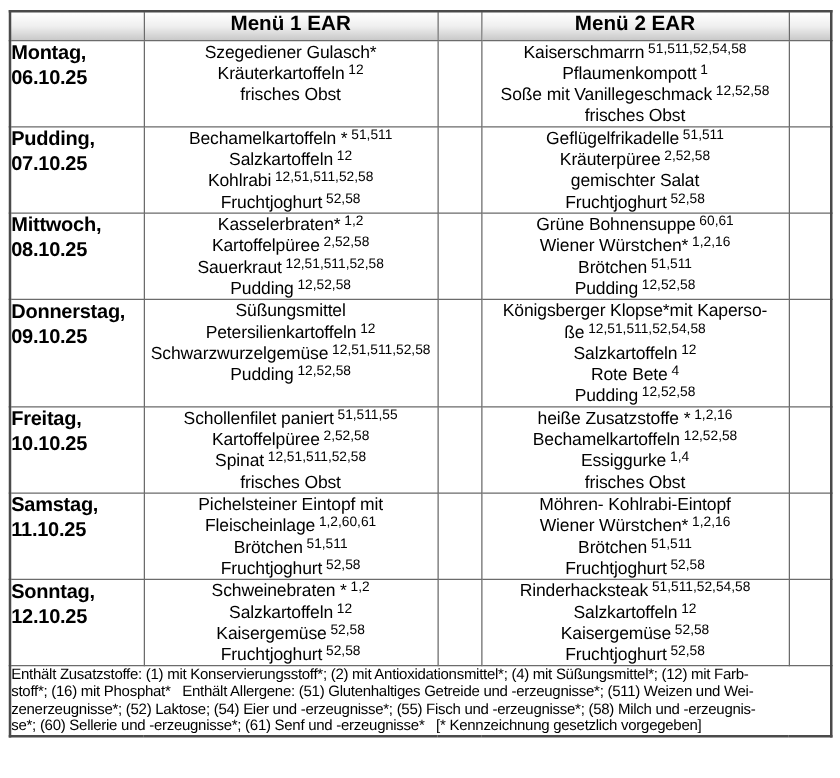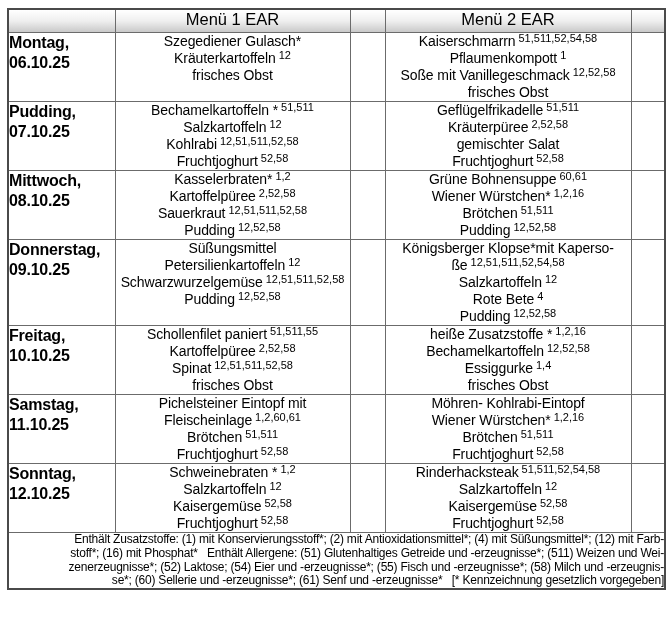--- a/index.html
+++ b/index.html
@@ -28,21 +28,21 @@
   table.menu-table td {
     border: 1px solid #6b6b6b;
     vertical-align: top;
     padding: 0;
     overflow: hidden;
   }
   thead th {
     height: 22px;
     background: linear-gradient(180deg, #ffffff 0%, #efefef 50%, #c9c9c9 100%);
     font-size: 16.5px;
-    font-weight: normal;
+    font-weight: bold;
     text-align: center;
     vertical-align: middle;
     border-bottom: 1px solid #4a4a4a;
   }
   td.day-cell {
     font-weight: bold;
     font-size: 16px;
     line-height: 20px;
     padding: 2px 2px 2px 4px;
     letter-spacing: -0.2px;
@@ -58,21 +58,20 @@
     font-size: 11px;
     line-height: 0;
     vertical-align: 4px;
     margin-left: 3px;
     letter-spacing: 0;
   }
   td.spacer { background: #ffffff; }
   td.footer-cell {
     padding: 2px 3px 2px 4px;
     border-top: 1px solid #4a4a4a;
-    text-align: right;
   }
   .legend-line {
     white-space: pre;
     font-size: 12px;
     line-height: 13.8px;
     letter-spacing: -0.22px;
   }
 </style>
 </head>
 <body>

